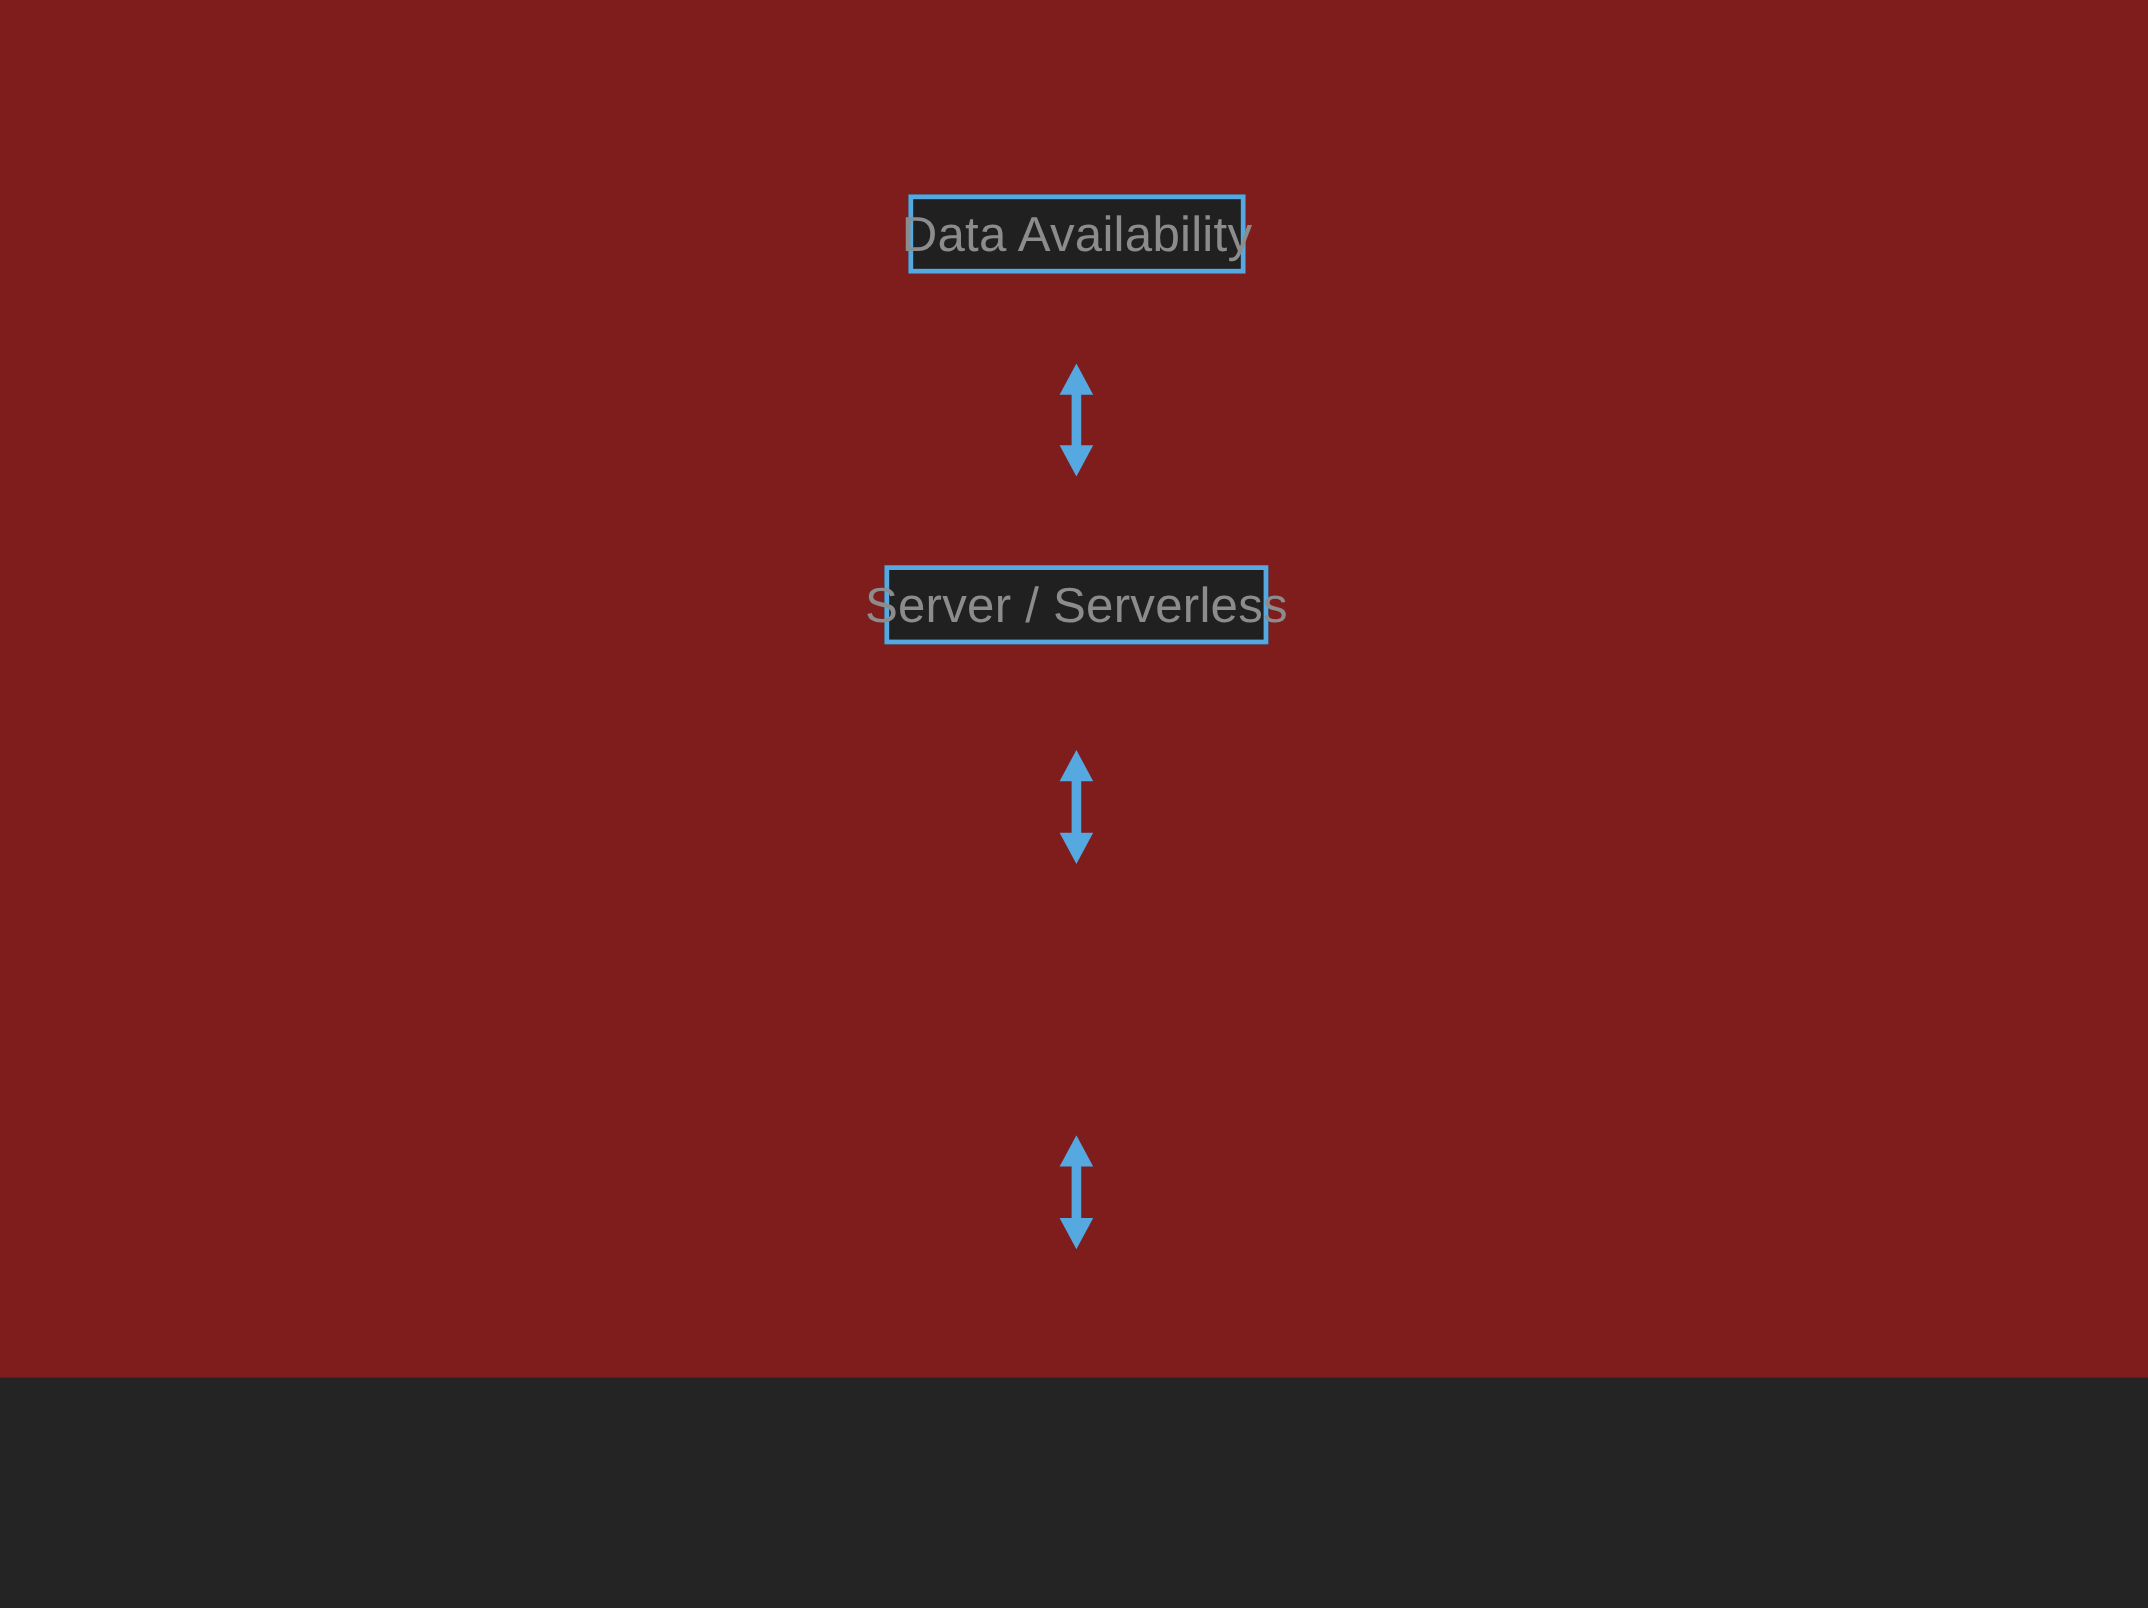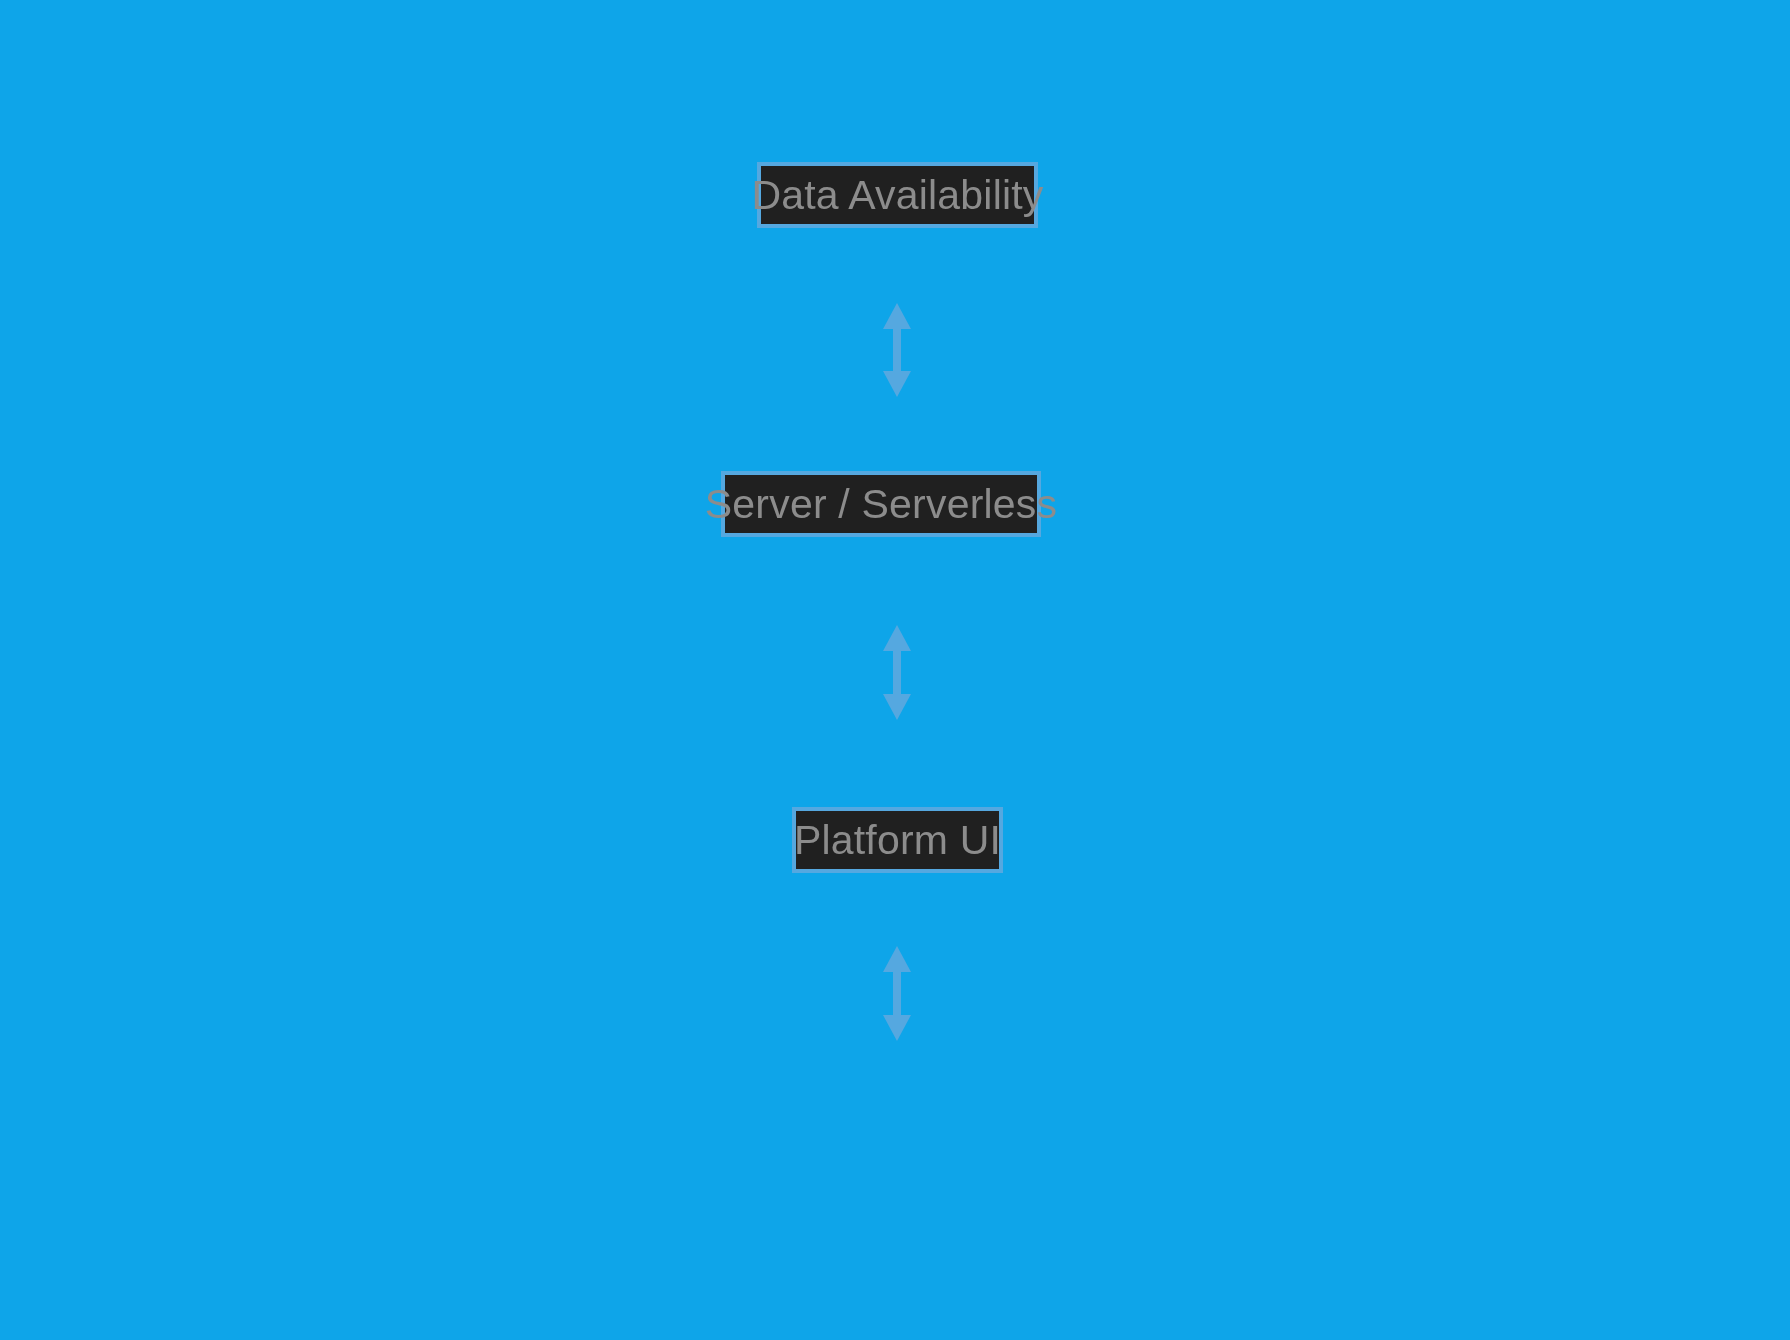--- a/index.html
+++ b/index.html
@@ -11,22 +11,22 @@
   body {
     width: 1790px;
     height: 1340px;
     overflow: hidden;
     font-family: "Liberation Sans", sans-serif;
   }
 
   #canvas {
     position: relative;
     width: 1790px;
-    height: 1340px;
-    background: #0ea5e9;
+    height: 1148px;
+    background: #7f1d1d;
     text-align: right;
   }
 
   
   .node {
     position: absolute;
     box-sizing: border-box;
     background: #202020;
     border: 4px solid #55a8e0;
     display: flex;
@@ -40,21 +40,21 @@
     font-family: "Liberation Sans", sans-serif;
     font-size: 41px;
     font-weight: 400;
     line-height: 1;
     letter-spacing: 0.2px;
     white-space: nowrap;
   }
 
   
   .node-0 { left: 757px; top: 162px;  width: 281px; height: 66px; }
-  .node-1 { left: 721px; top: 471px;  width: 320px; height: 66px; }
+  .node-1 { left: 737px; top: 471px;  width: 320px; height: 66px; }
   .node-2 { left: 792px; top: 807px;  width: 211px; height: 66px; }
   .node-3 { left: 750px; top: 1112px; width: 295px; height: 66px; }
 
   
   .connector {
     position: absolute;
     left: 873px;
     width: 48px;
   }
   .connector svg { display: block; width: 48px; height: 100%; }
@@ -89,23 +89,20 @@
   <div class="connector connector-1">
     <svg viewBox="0 0 48 95" preserveAspectRatio="none" aria-hidden="true">
       <g fill="#55a8e0" stroke="none">
         <polygon points="24,0 38,26 10,26"></polygon>
         <rect x="20" y="20" width="8" height="55"></rect>
         <polygon points="24,95 38,69 10,69"></polygon>
       </g>
     </svg>
   </div>
 
-  <div class="node node-2">
-    <span class="node-label">Platform UI</span>
-  </div>
 
   <div class="connector connector-2">
     <svg viewBox="0 0 48 95" preserveAspectRatio="none" aria-hidden="true">
       <g fill="#55a8e0" stroke="none">
         <polygon points="24,0 38,26 10,26"></polygon>
         <rect x="20" y="20" width="8" height="55"></rect>
         <polygon points="24,95 38,69 10,69"></polygon>
       </g>
     </svg>
   </div>

